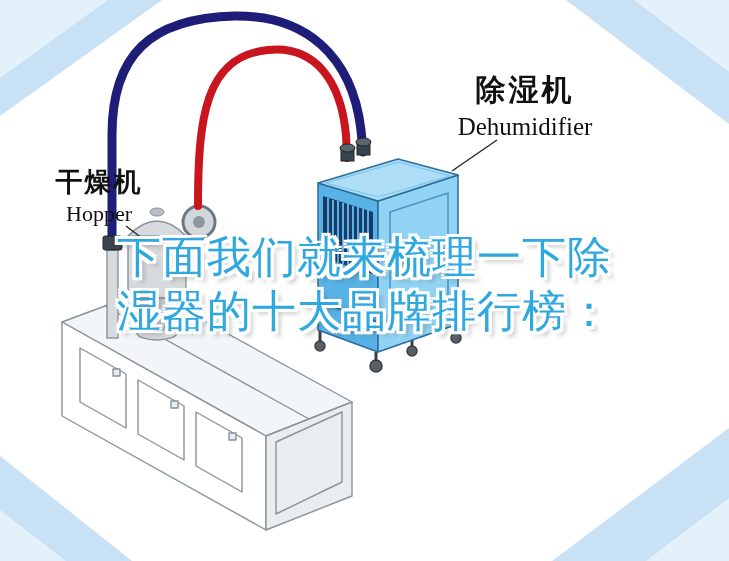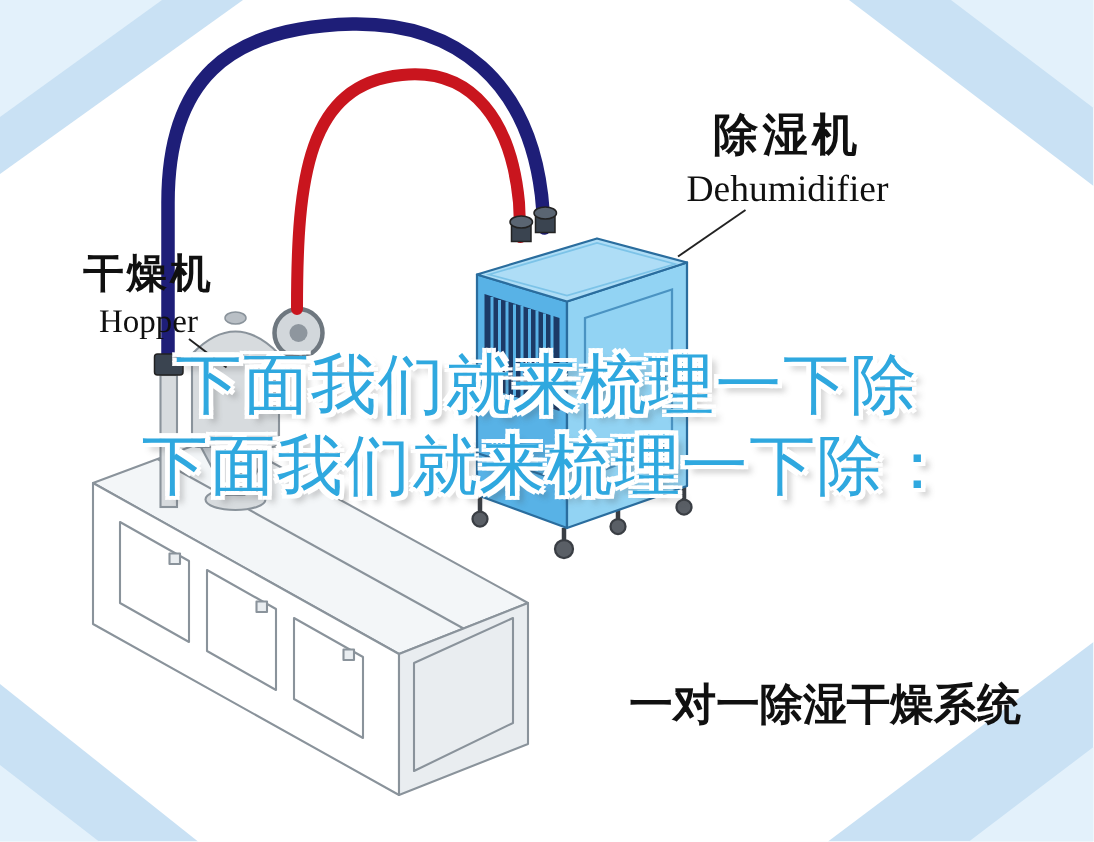--- a/index.html
+++ b/index.html
@@ -143,30 +143,29 @@
       <rect class="connector" x="357" y="142" width="13" height="13"></rect>
       <ellipse class="connector-cap" cx="363.5" cy="142" rx="7.5" ry="4"></ellipse>
     </g>
 
     <line class="leader" x1="497" y1="140" x2="452" y2="171"></line>
     <line class="leader" x1="126" y1="226" x2="151" y2="245"></line>
   </svg>
 
   <div class="caption">
     <div>下面我们就来梳理一下除</div>
-    <div>下面我们就来梳理一下除：</div>
+    <div>湿器的十大品牌排行榜：</div>
   </div>
 
   <div class="label" id="hopper-label">
     <span class="cn">干燥机</span>
     <span class="en">Hopper</span>
   </div>
 
   <div class="label" id="dehumidifier-label">
     <span class="cn">除湿机</span>
     <span class="en">Dehumidifier</span>
   </div>
 
   <div class="label" id="system-label">
-    <span class="cn">一对一除湿干燥系统</span>
   </div>
 
 </div>
 
 </body></html>

